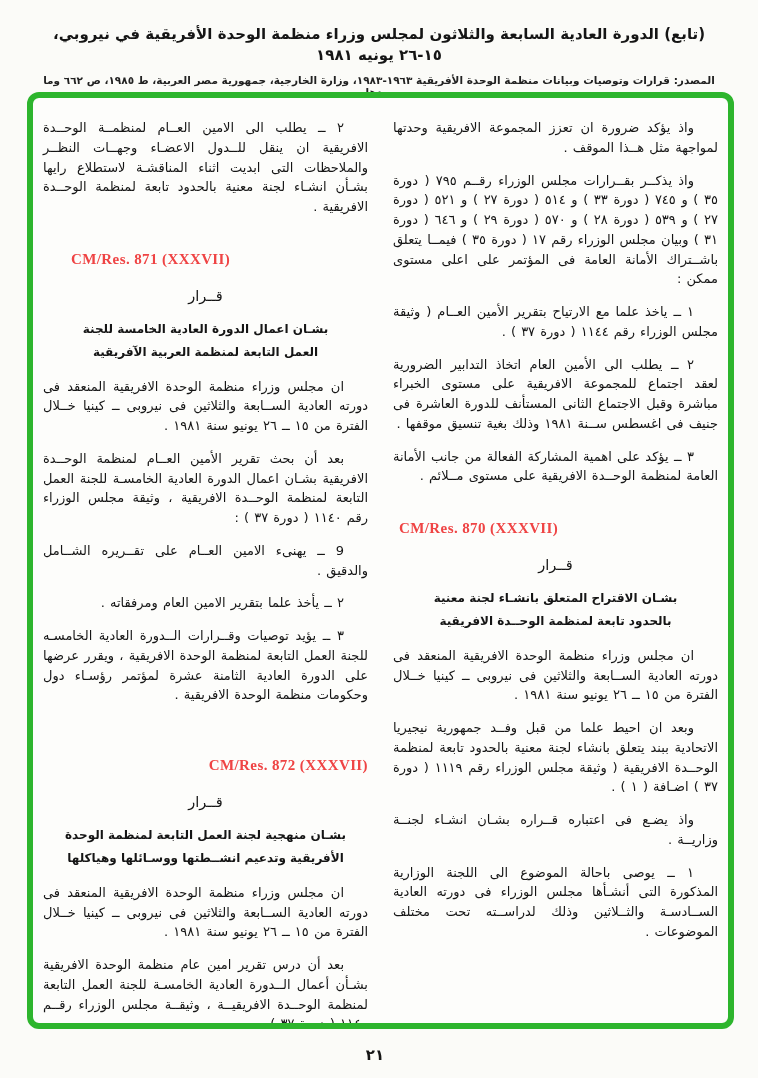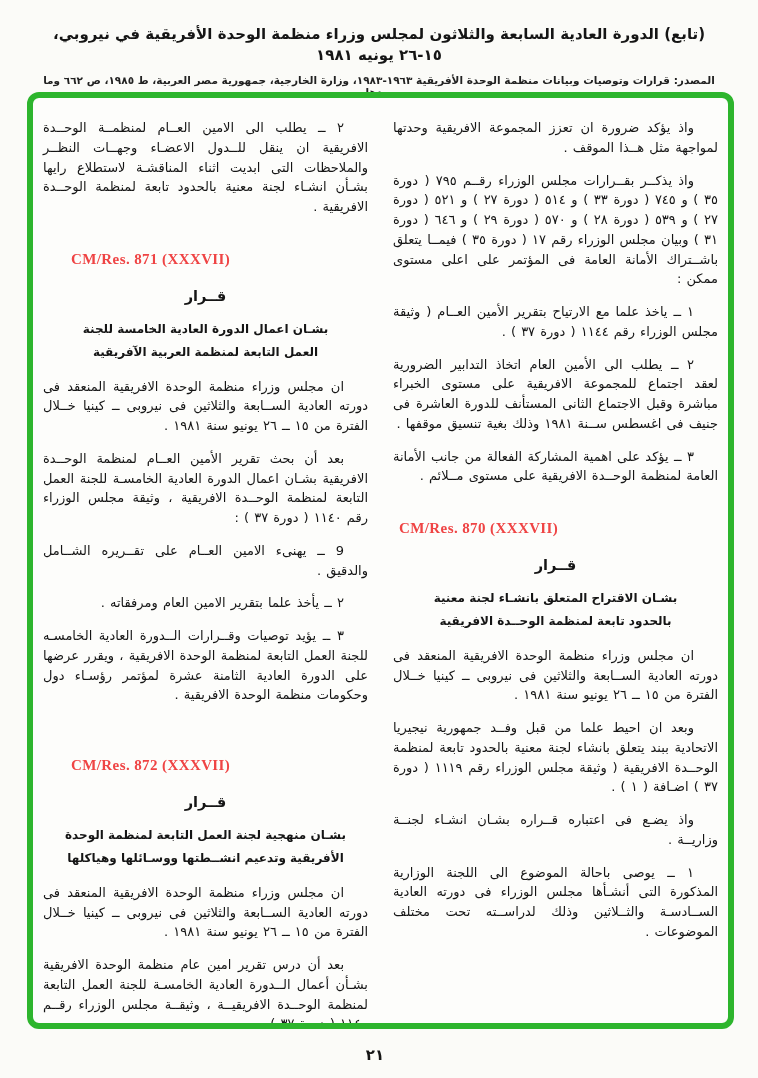--- a/index.html
+++ b/index.html
@@ -48,24 +48,24 @@
     font-family:"Liberation Serif", serif;
     font-size:15px;
     font-weight:bold;
     letter-spacing:0.4px;
     margin:24px 0 0 0;
     padding-left:6px;
     color:#ef4444;
   }
   .col-left .res-label{padding-left:28px;}
   .sp-lg{margin-top:34px;}
-  .sp-xl{margin-top:52px;}
+  .sp-xl{margin-top:52px;text-align:right;}
   .qarar{
     text-align:center;
-    font-weight:bold;
+    font-weight:normal;
     font-size:14.5px;
     margin:20px 0 14px 0;
   }
   .sec-heading{
     text-align:center;
     font-weight:bold;
     font-size:12px;
     line-height:1.95;
     margin:0 0 12px 0;
   }

